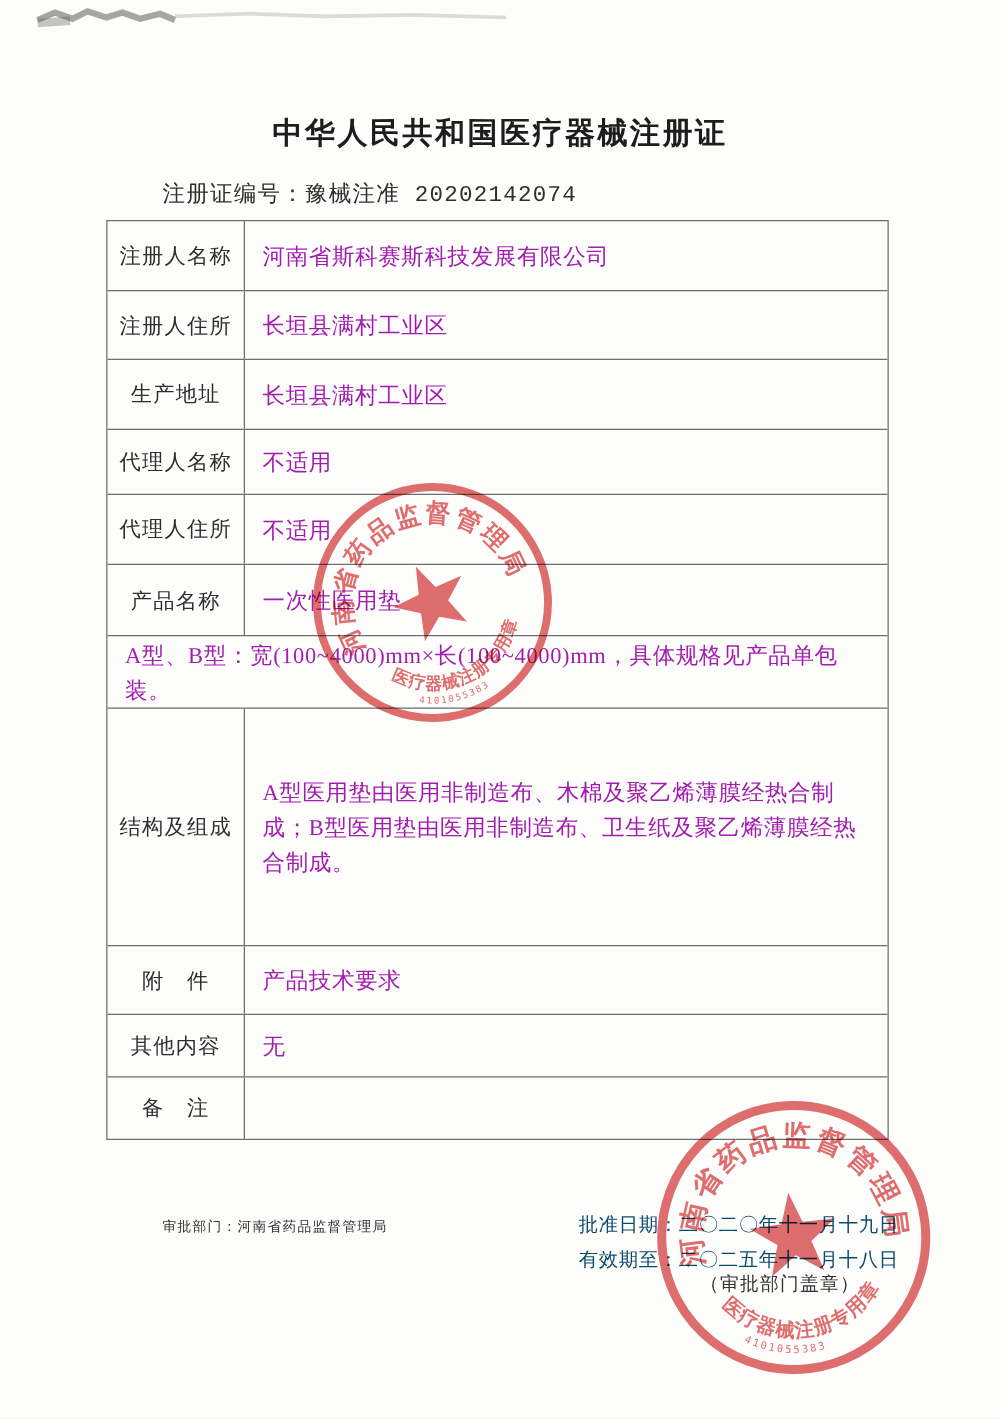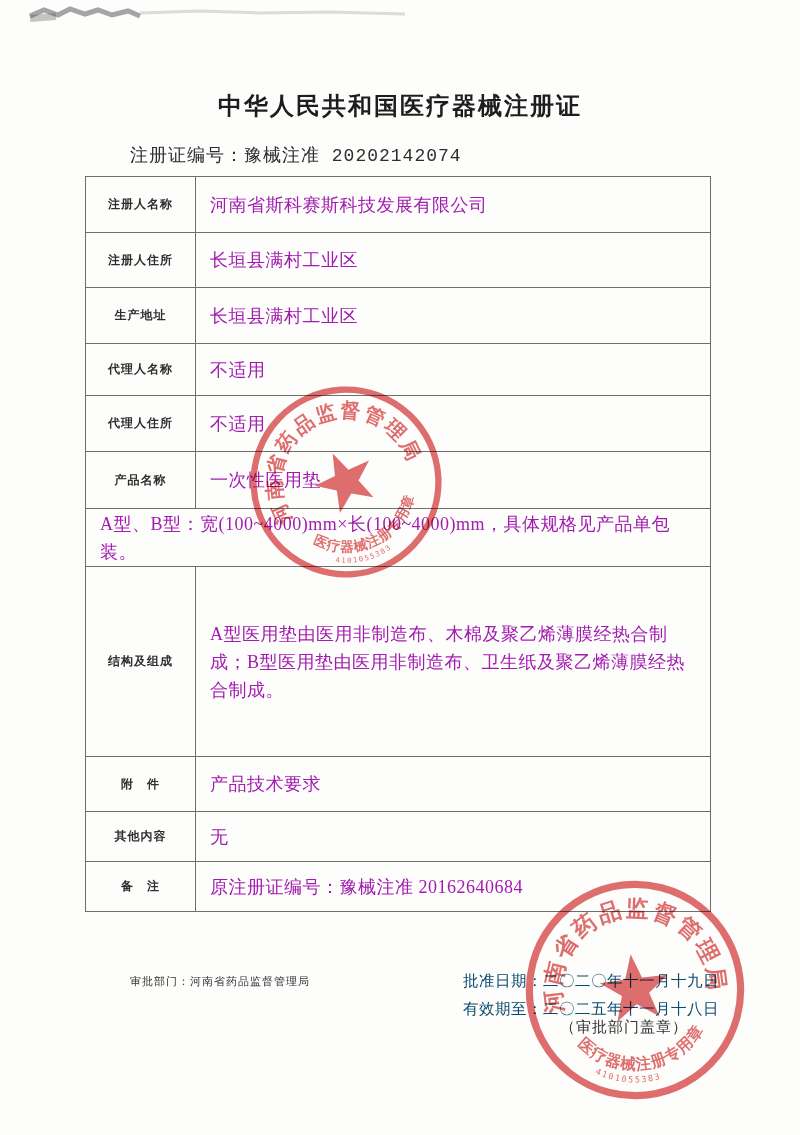--- a/index.html
+++ b/index.html
@@ -29,24 +29,23 @@
     box-sizing:border-box;
     background:transparent;
   }
   .row{display:flex;box-sizing:border-box;border-bottom:1px solid #6e6e6e;}
   .row:last-child{border-bottom:none;}
   .cell-label{
     width:110px;flex:0 0 110px;
     display:flex;align-items:center;justify-content:center;
     text-align:right;
     border-right:1px solid #6e6e6e;
-    font-size:12px;letter-spacing:1px;color:#2e2e2e;
+    font-size:17px;letter-spacing:1px;color:#2e2e2e;
     box-sizing:border-box;
     padding:2px 4px;
-    font-weight:bold;
   }
   .cell-value{
     flex:1;display:flex;align-items:center;
     padding:6px 16px 6px 14px;
     font-size:18px;line-height:28px;letter-spacing:0.5px;color:#a21caf;
     box-sizing:border-box;
   }
   .r0{height:56px}.r1{height:55px}.r2{height:56px}.r3{height:52px}
   .r4{height:56px}.r5{height:57px}.r6{height:58px}.r7{height:190px}
   .r8{height:55px}.r9{height:55px}.r10{height:50px}.r11{height:49px}
@@ -120,21 +119,20 @@
     <div class="row r9">
       <div class="cell-label">附　件</div>
       <div class="cell-value">产品技术要求</div>
     </div>
     <div class="row r10">
       <div class="cell-label">其他内容</div>
       <div class="cell-value">无</div>
     </div>
     <div class="row r11">
       <div class="cell-label">备　注</div>
-      <div class="cell-value">原注册证编号：豫械注准 20162640684</div>
     </div>
   </div>
 
   <div class="footer-dept">
     <span>审批部门：</span><span>河南省药品监督管理局</span>
   </div>
   <div class="footer-dates">
     <div>
       <span>批准日期：</span><span>二〇二〇年十一月十九日</span>
     </div>

